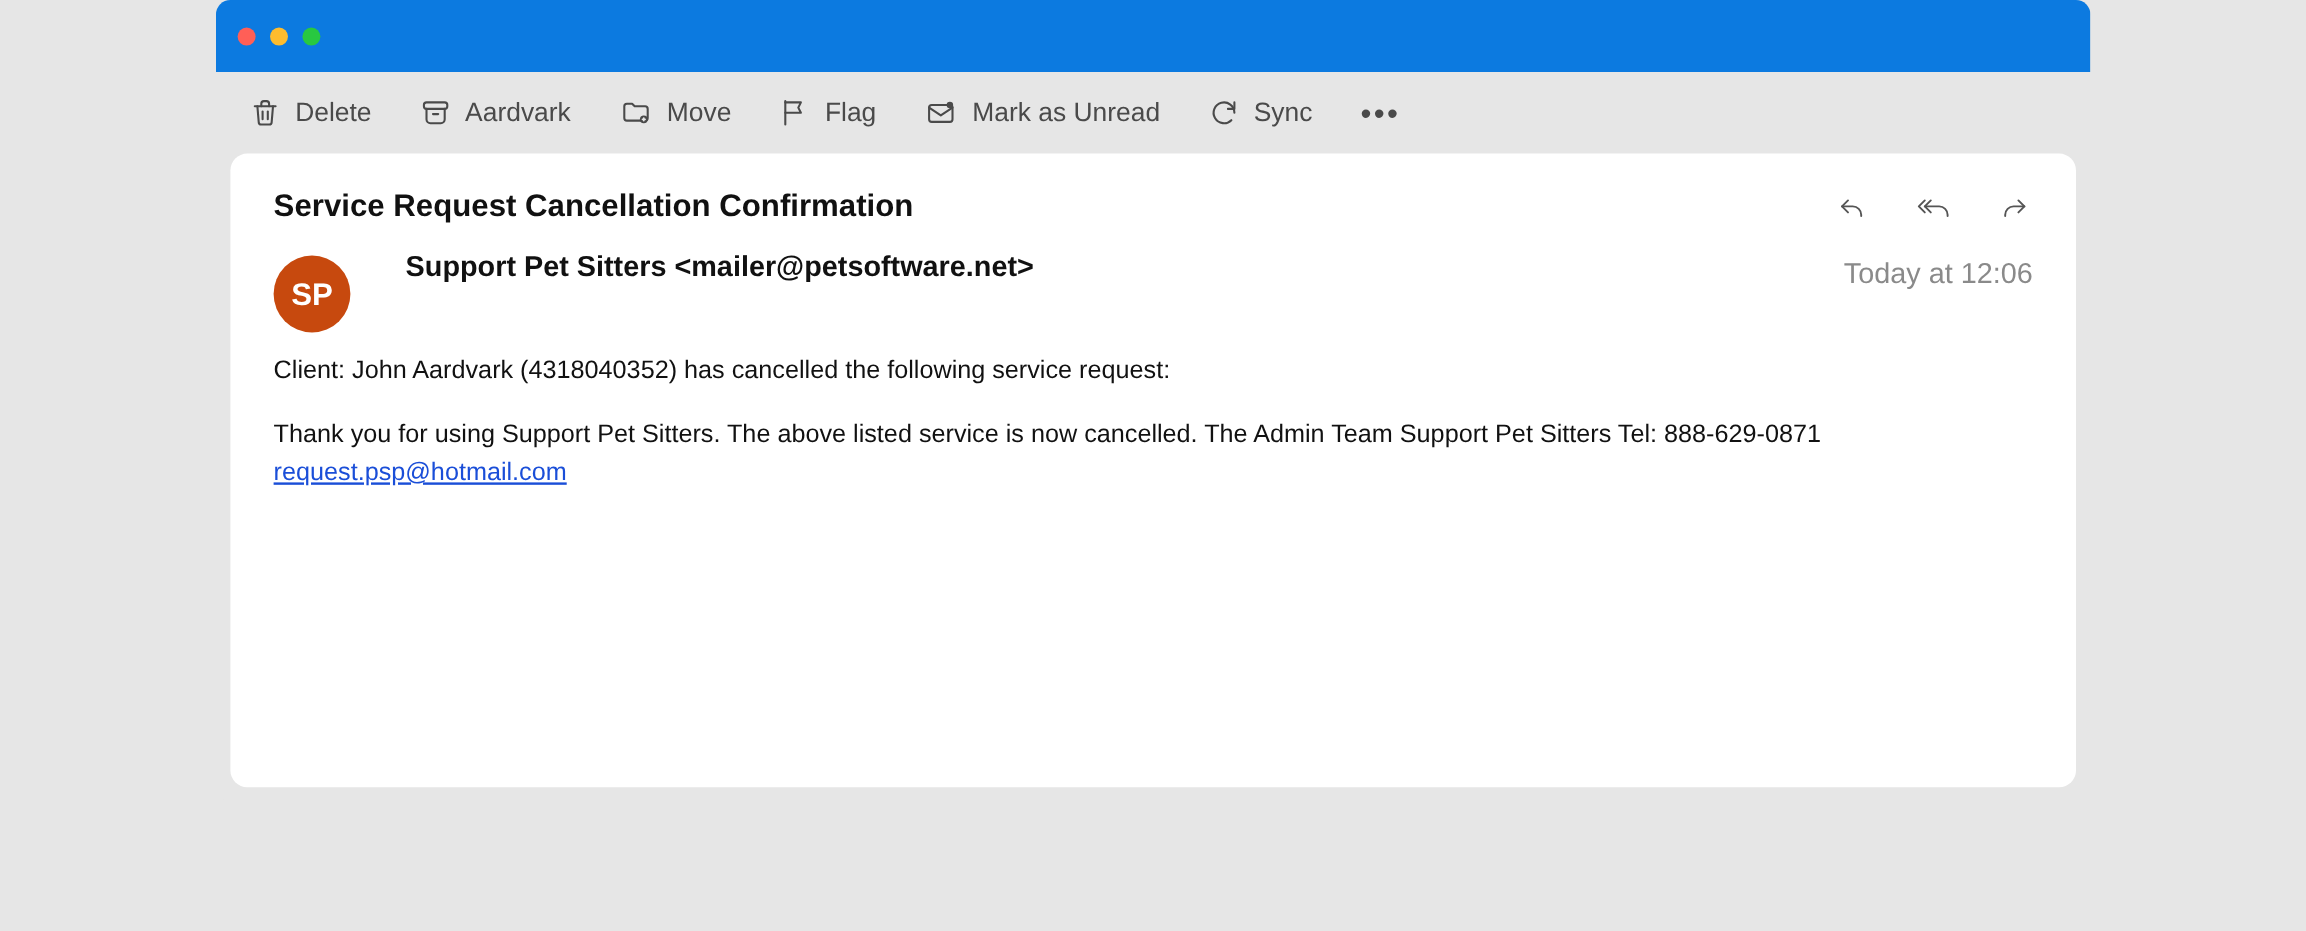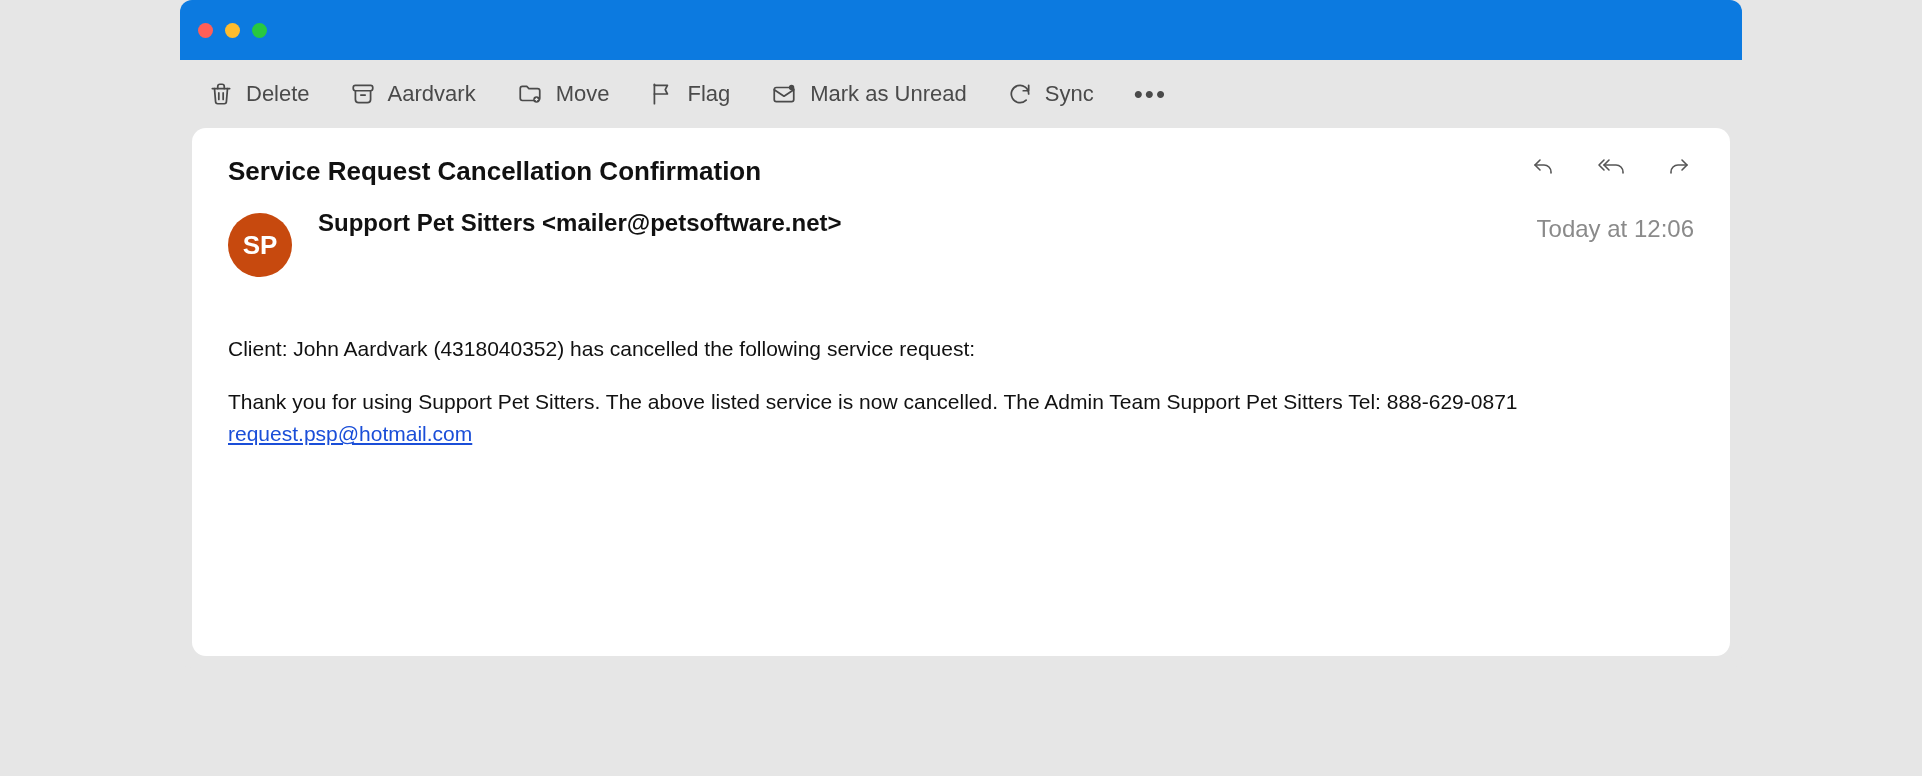--- a/index.html
+++ b/index.html
@@ -68,39 +68,40 @@
   }
   .message-card {
     background: #fff;
     margin: 0 12px 12px 12px;
     border-radius: 14px;
     padding: 28px 36px 40px 36px;
     min-height: 460px;
   }
   .subject-row {
     display: flex;
-    align-items: flex-start;
+    align-items: flex-end;
     justify-content: space-between;
     gap: 40px;
   }
   .subject {
     font-size: 26px;
     font-weight: 700;
     color: #111;
   }
   .reply-actions {
     display: flex;
     gap: 36px;
     color: #555;
   }
   .reply-actions .icon svg { display: block; }
   .header-row {
     display: flex;
     align-items: flex-start;
     margin-top: 22px;
+    gap: 20px;
   }
   .avatar {
     width: 64px;
     height: 64px;
     border-radius: 50%;
     background: #c7490e;
     color: #fff;
     font-size: 26px;
     font-weight: 600;
     display: flex;
@@ -132,21 +133,21 @@
     margin-right: 18px;
   }
   .timestamp {
     font-size: 24px;
     color: #8a8a8a;
     white-space: nowrap;
     margin-left: 20px;
     margin-top: 6px;
   }
   .body {
-    margin-top: 56px;
+    margin-top: 16px;
     font-size: 21px;
     line-height: 1.55;
     color: #111;
   }
   .body p { margin: 0 0 20px 0; }
   .body a {
     color: #1a4ed8;
     text-decoration: underline;
   }
 </style>

